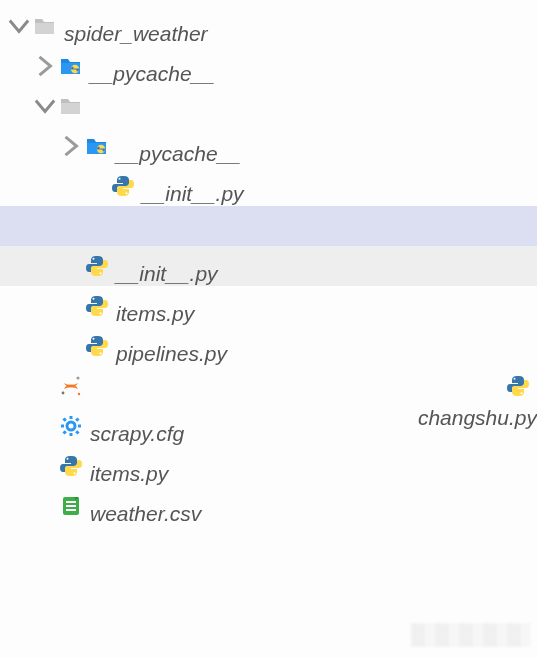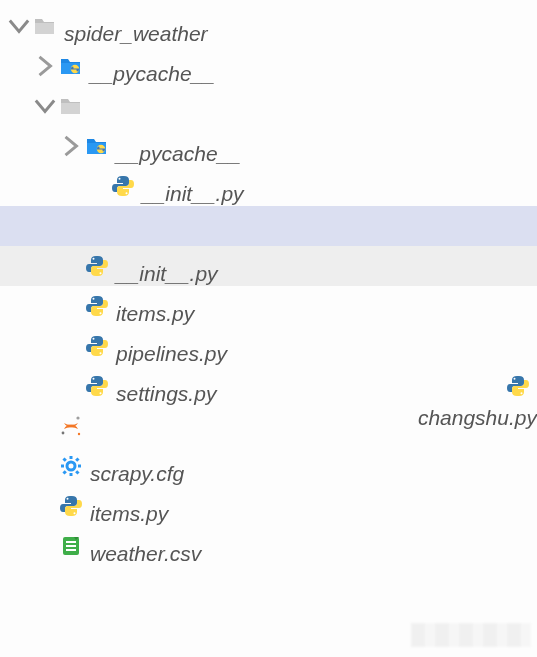--- a/index.html
+++ b/index.html
@@ -213,31 +213,20 @@
       <span class="indent"></span>
     <span class="arrow-slot"></span>
     <span class="icon-slot">
         <svg viewBox="0 0 24 24">
           <use href="#ic-python"></use>
         </svg>
       </span>
     <span class="label">pipelines.py</span>
   </div>
 
-  <div class="row">
-    <span class="indent"></span>
-      <span class="indent"></span>
-    <span class="arrow-slot"></span>
-    <span class="icon-slot">
-        <svg viewBox="0 0 24 24">
-          <use href="#ic-python"></use>
-        </svg>
-      </span>
-    <span class="label">settings.py</span>
-  </div>
 
   <div class="row">
     <span class="indent"></span>
     <span class="arrow-slot"></span>
     <span class="icon-slot">
         <svg viewBox="0 0 24 24">
           <use href="#ic-jupyter"></use>
         </svg>
       </span>
   </div>

